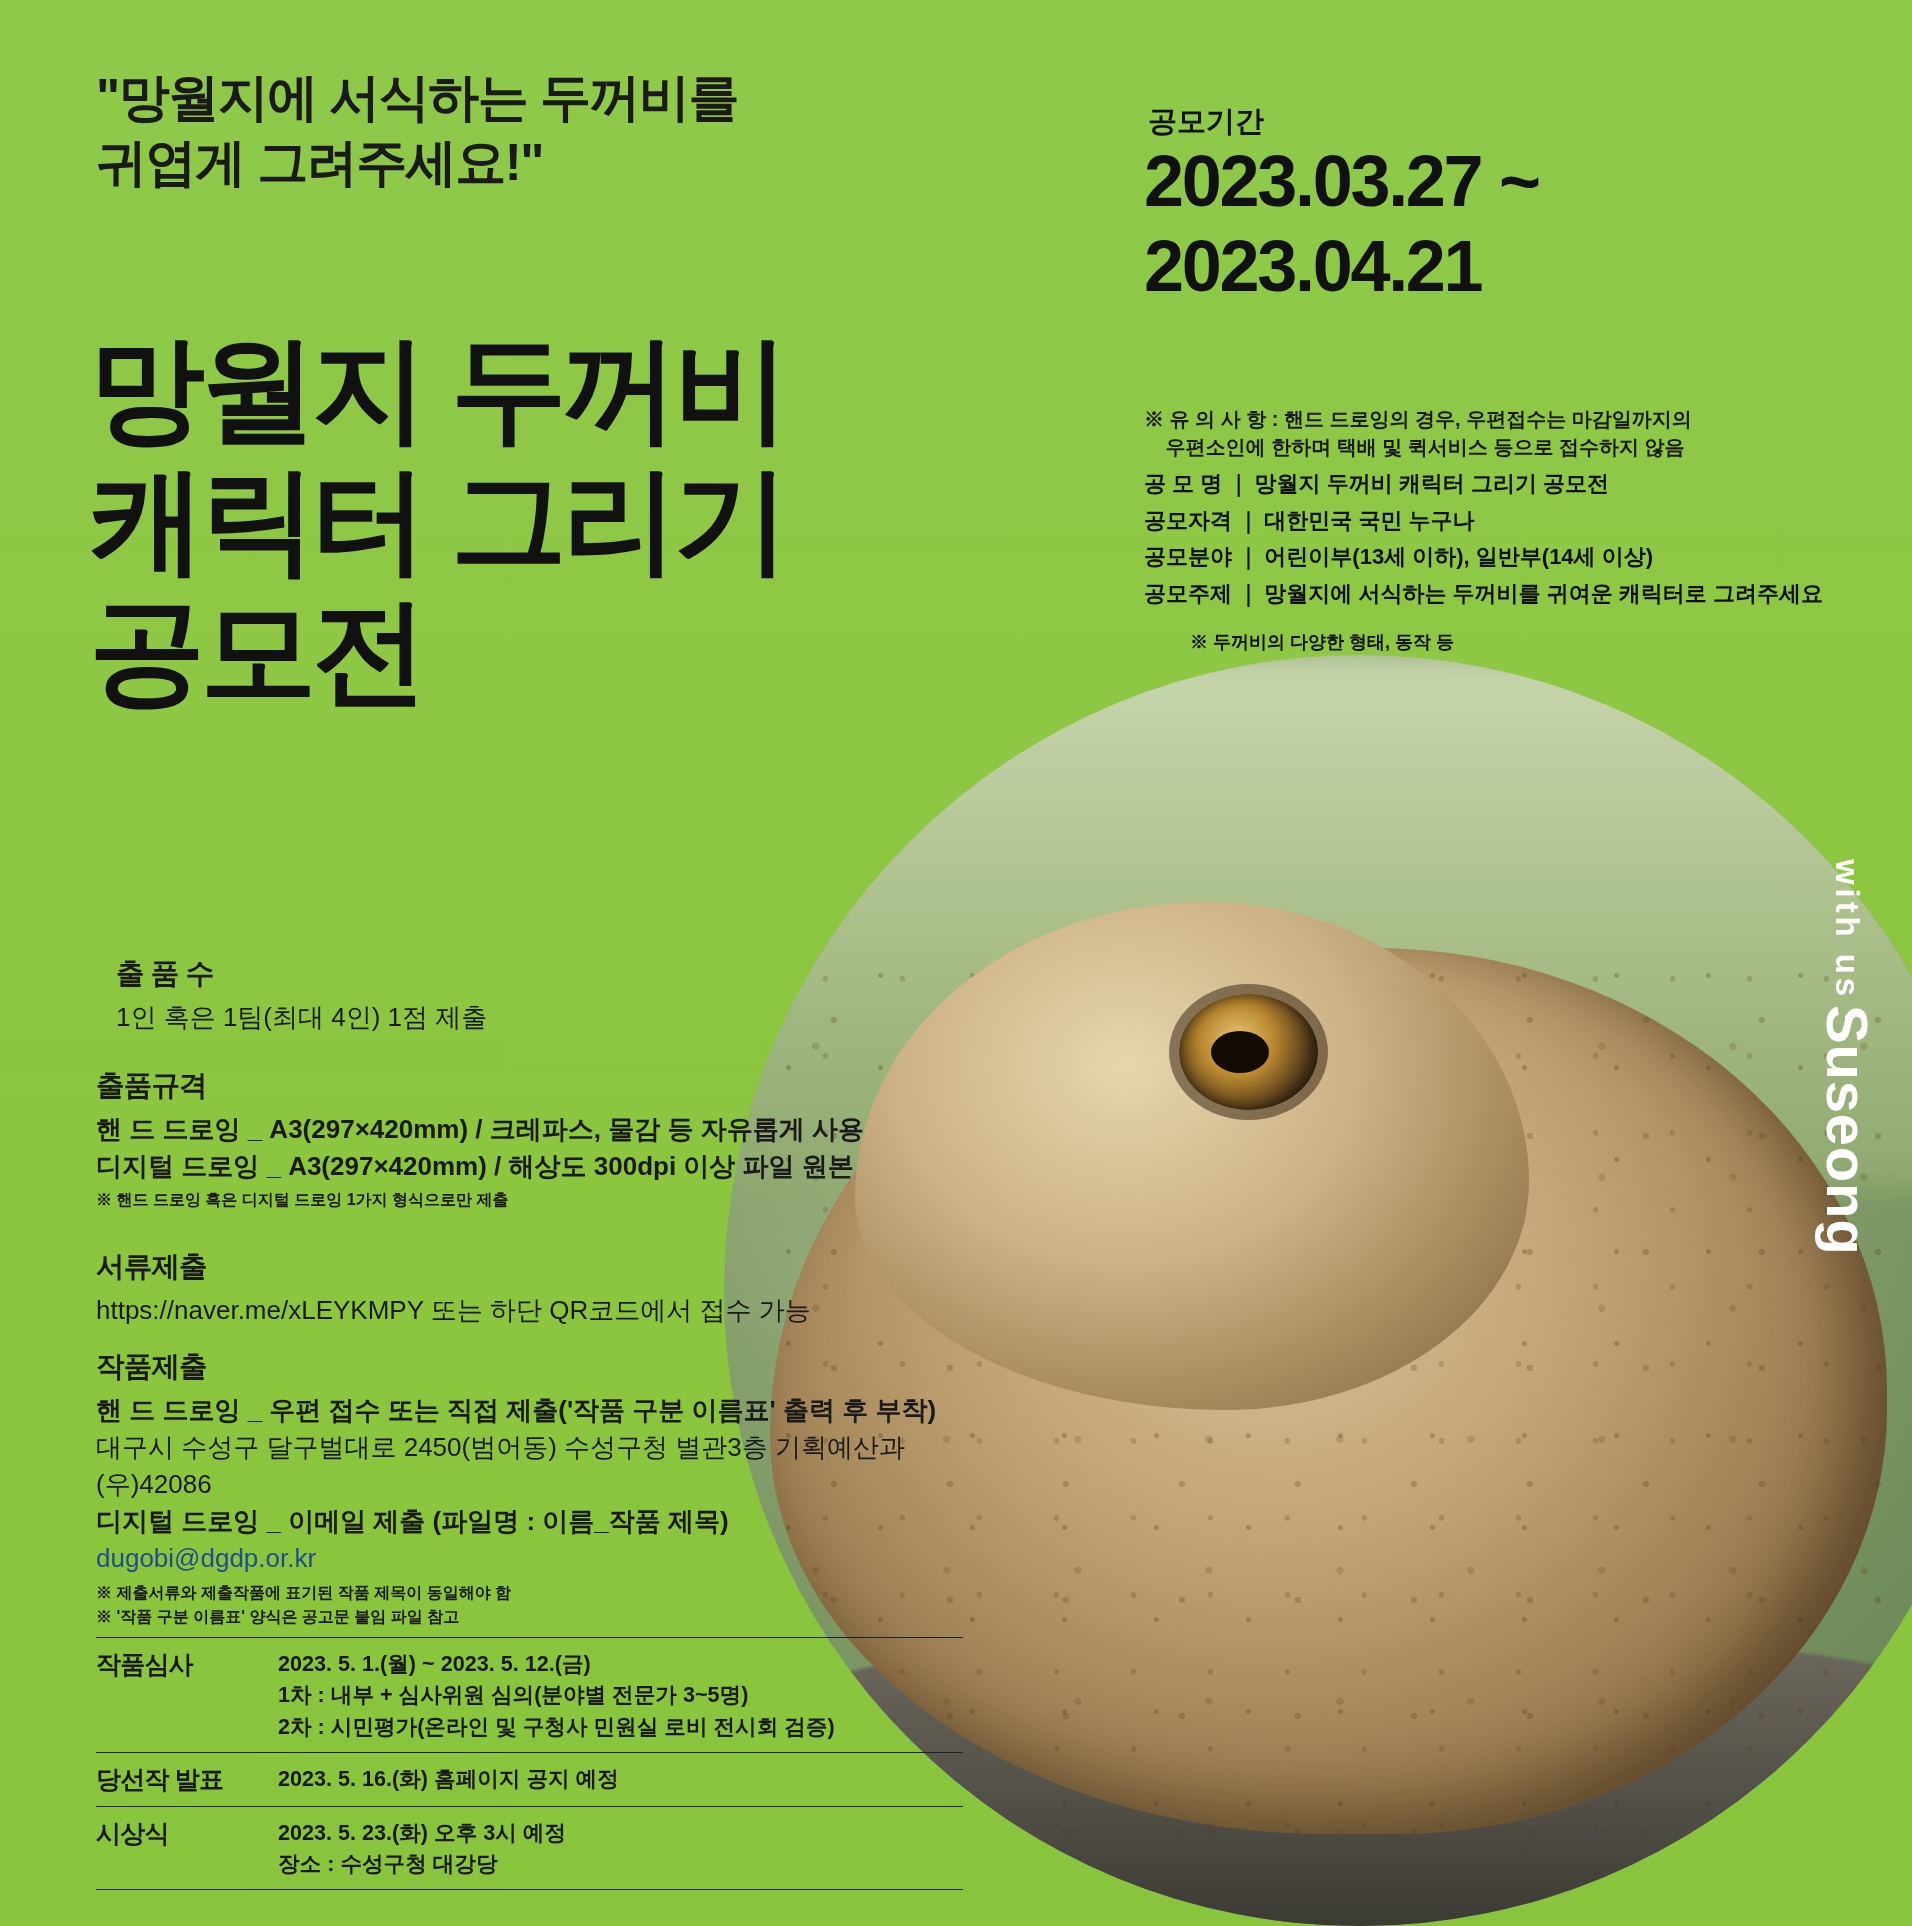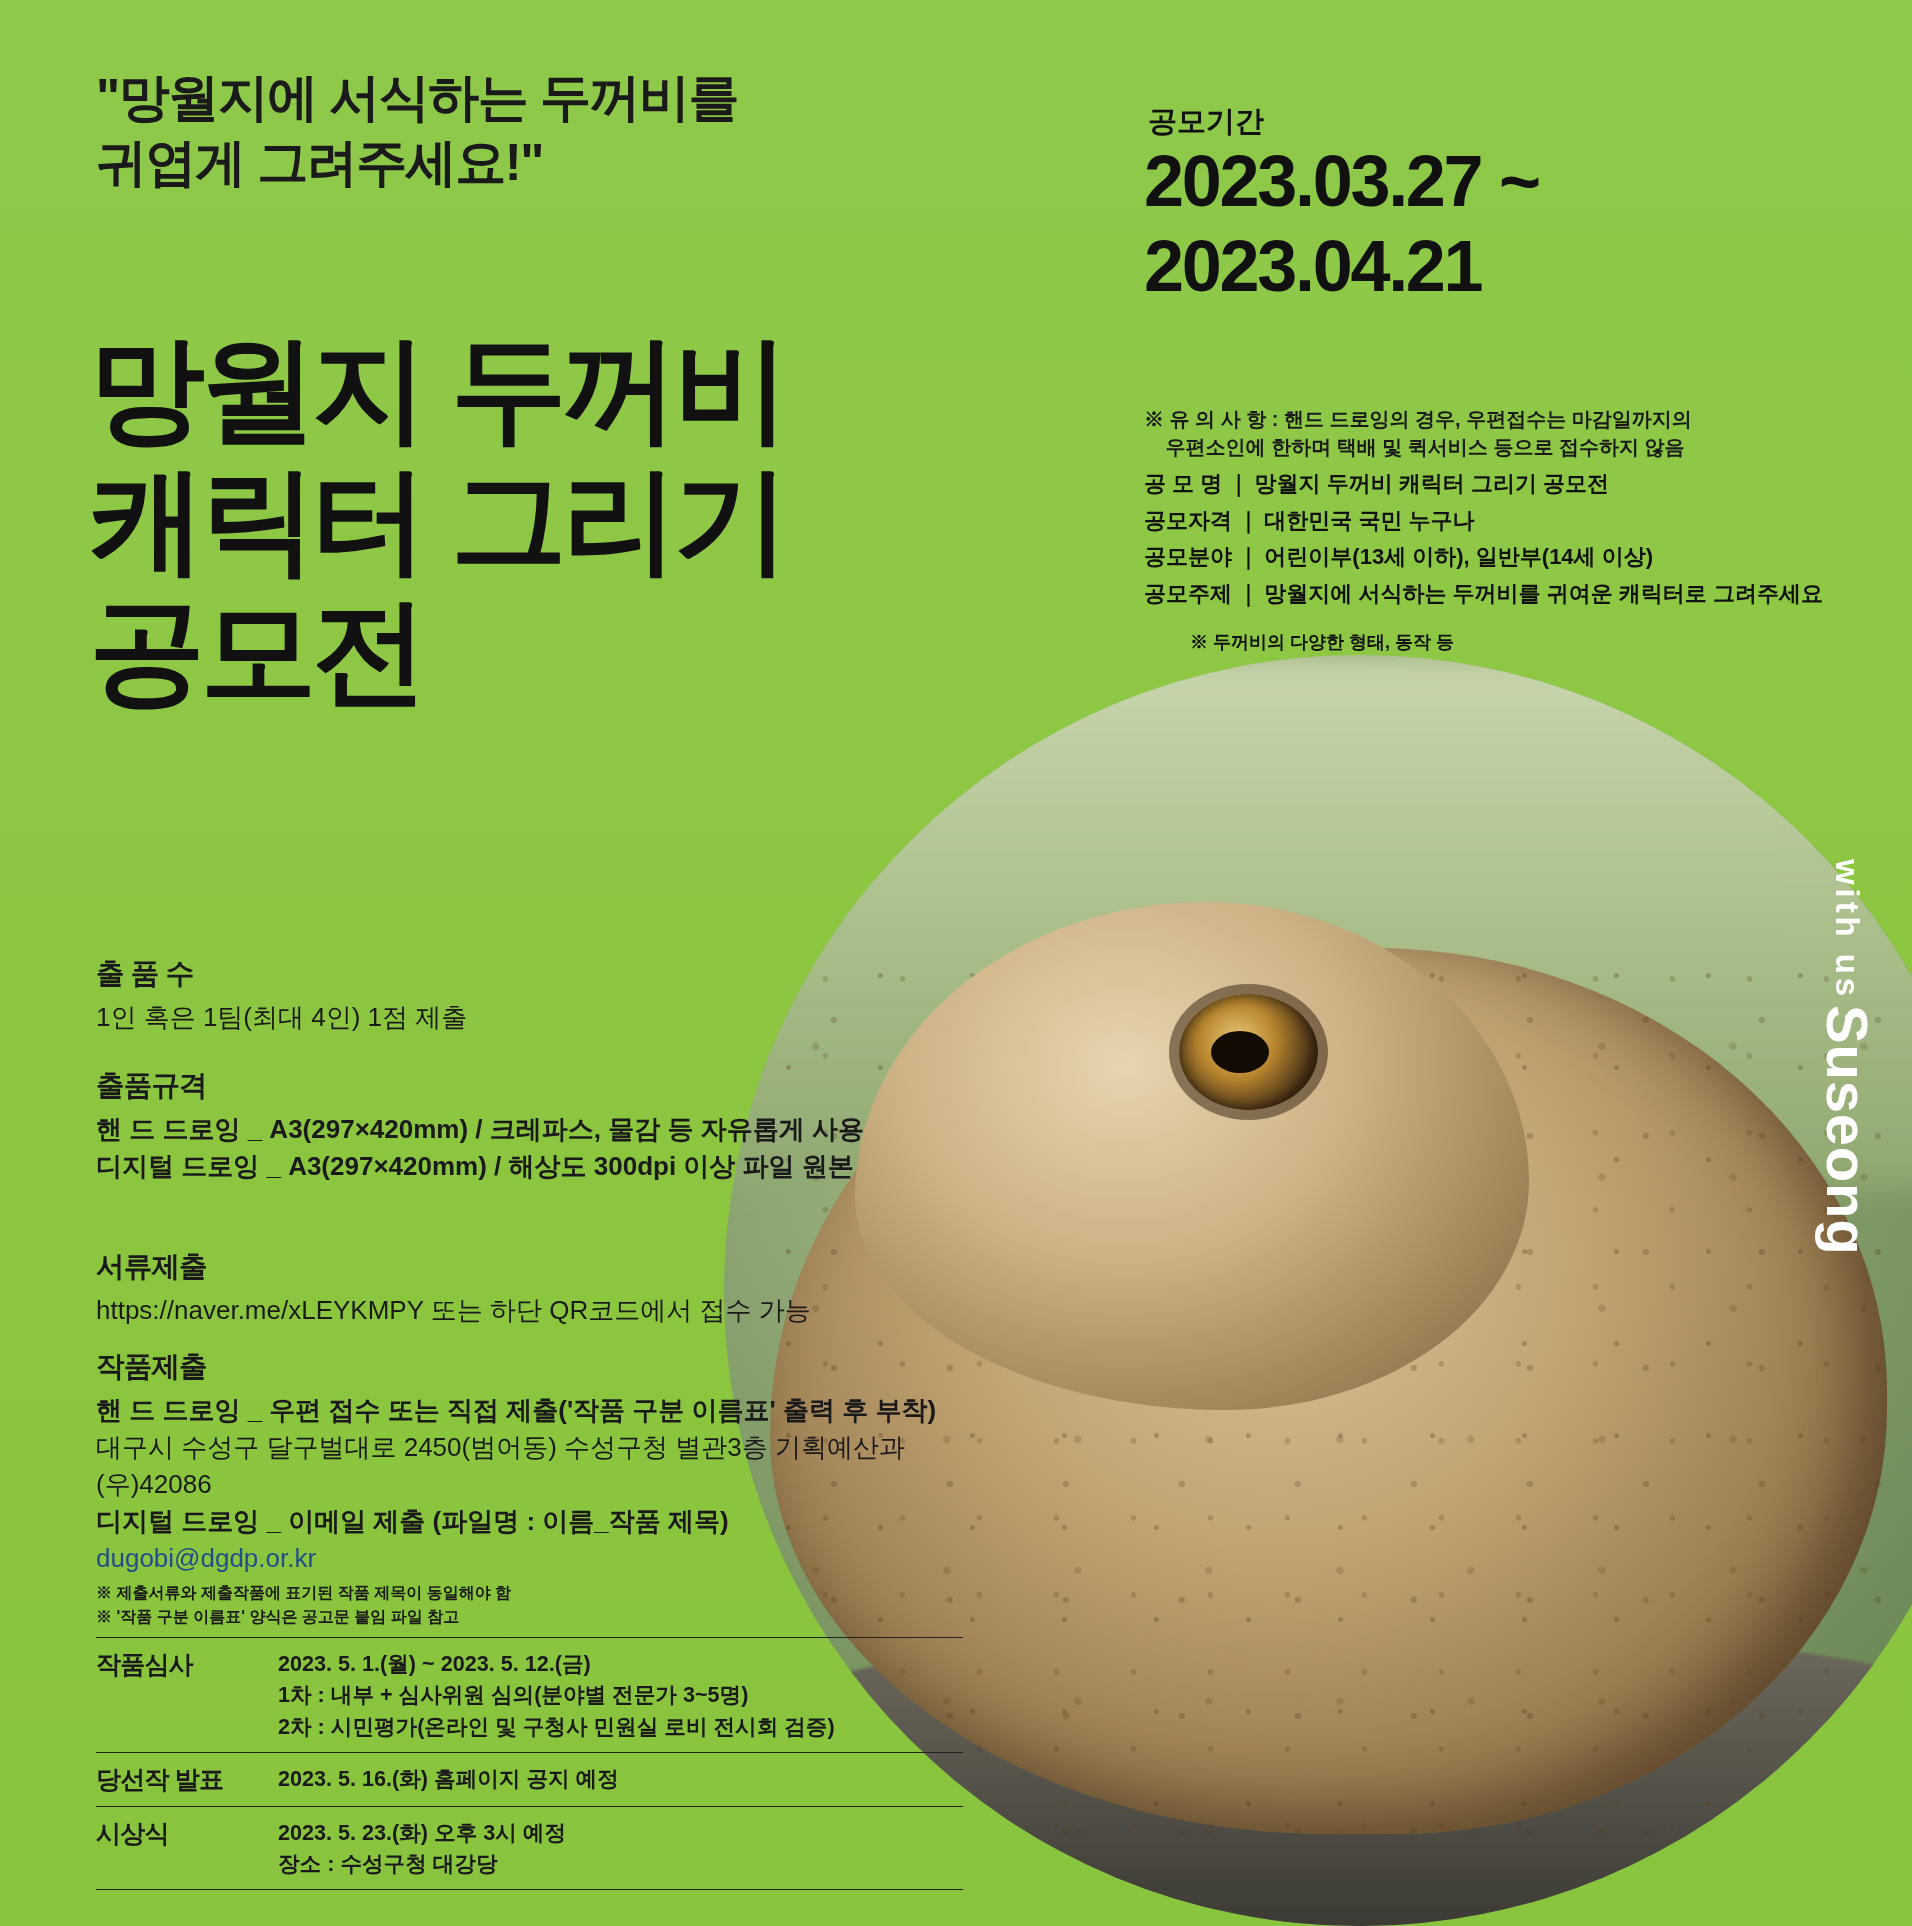--- a/index.html
+++ b/index.html
@@ -199,29 +199,30 @@
     </div>
     <div class="row">
       <span class="k">공모주제</span><span class="bar">｜</span><span>망월지에 서식하는 두꺼비를 귀여운 캐릭터로 그려주세요</span>
       <span class="sub">※ 두꺼비의 다양한 형태, 동작 등</span>
     </div>
   </div>
 
   <div class="withus">with us ·</div>
   <div class="suseong-v">Suseong</div>
 
-  <div class="sec" style="top:955px;">
+  <div class="sec" style="top:955px;margin-left:20px;">
     <h3>출 품 수</h3>
     <p>1인 혹은 1팀(최대 4인) 1점 제출</p>
   </div>
 
   <div class="sec" style="top:1067px;">
     <h3>출품규격</h3>
     <p class="b">핸   드 드로잉 _ A3(297×420mm) / 크레파스, 물감 등 자유롭게 사용</p>
     <p class="b">디지털 드로잉 _ A3(297×420mm) / 해상도 300dpi 이상 파일 원본</p>
+    <p class="small" style="margin-top:3.9px">※ 핸드 드로잉 혹은 디지털 드로잉 1가지 형식으로만 제출</p>
   </div>
 
   <div class="sec" style="top:1248px;">
     <h3>서류제출</h3>
     <p>https://naver.me/xLEYKMPY 또는 하단 QR코드에서 접수 가능</p>
   </div>
 
   <div class="sec" style="top:1348px;">
     <h3>작품제출</h3>
     <p class="b">핸   드 드로잉 _ 우편 접수 또는 직접 제출('작품 구분 이름표' 출력 후 부착)</p>

